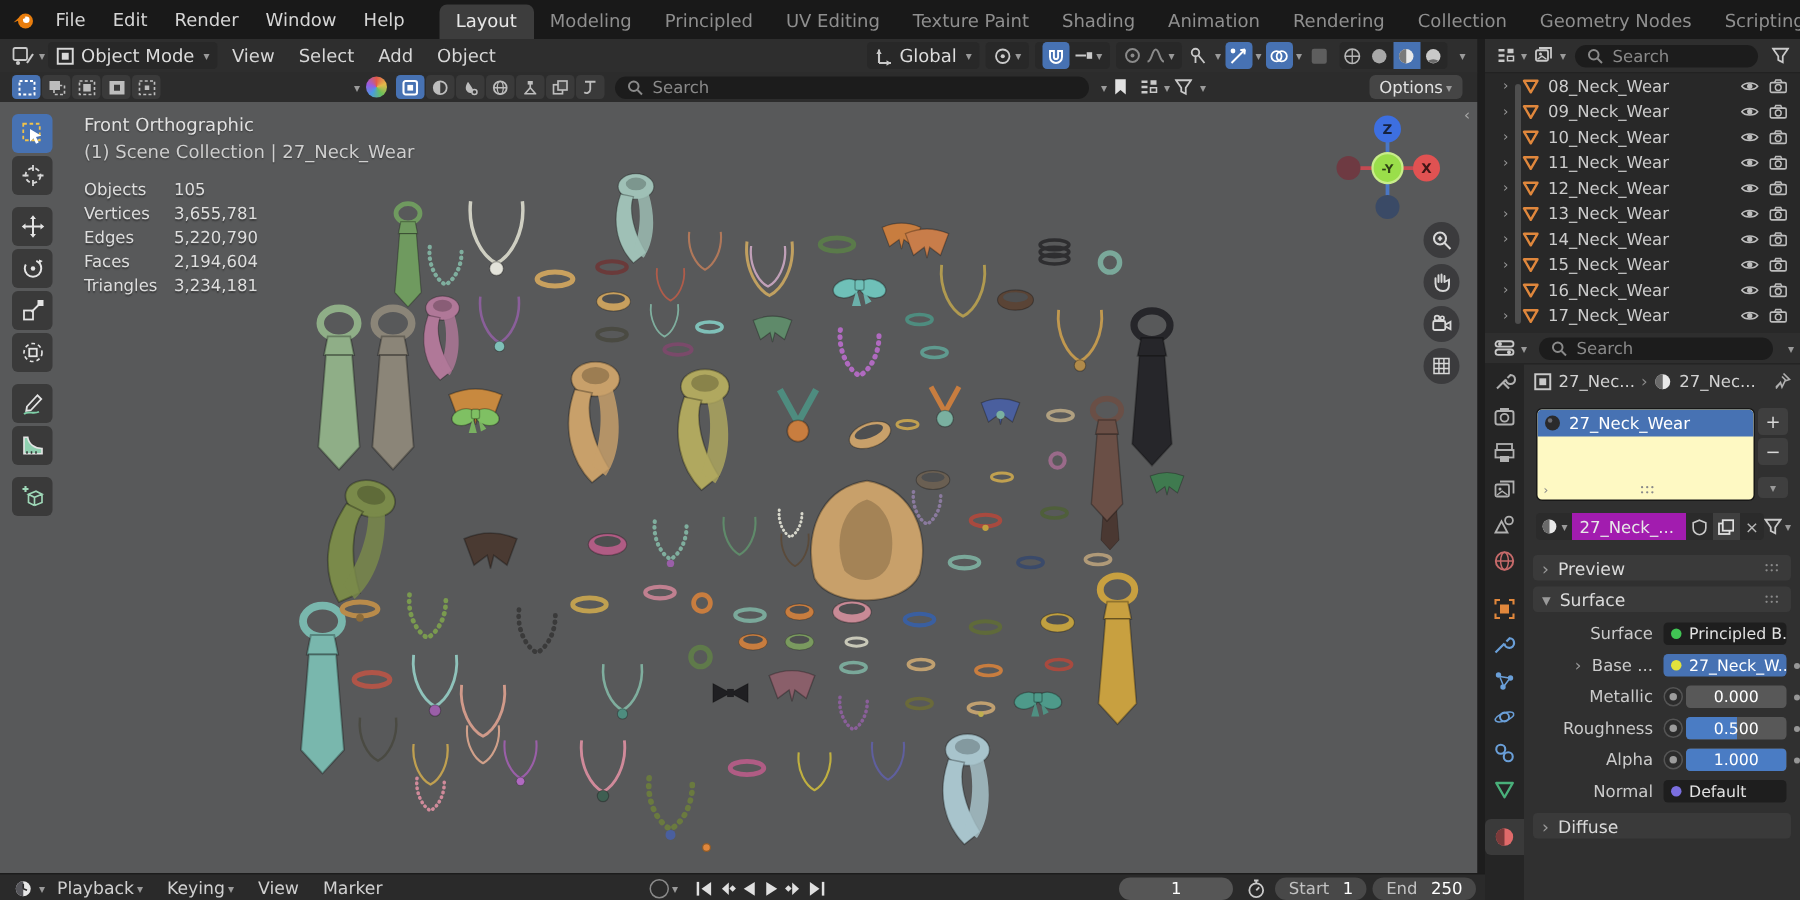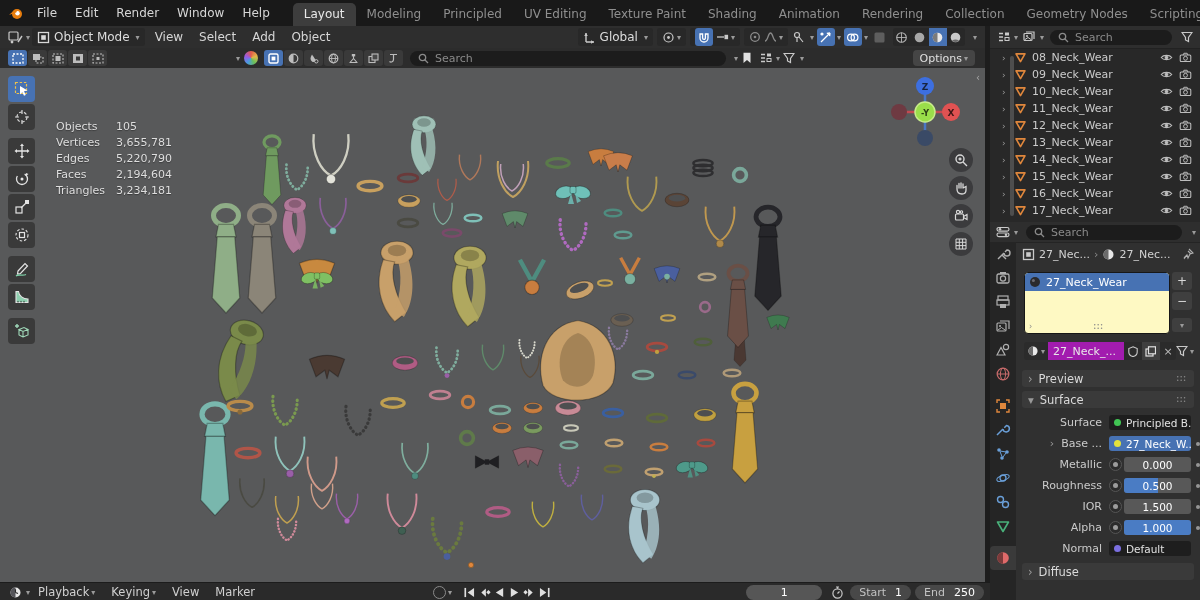--- a/index.html
+++ b/index.html
@@ -751,20 +751,24 @@
         <ellipse rx="14" ry="5.5" fill="none" stroke="#c0a050" stroke-width="4"></ellipse>
       </g>
       <g transform="translate(605,215) rotate(0) scale(0.5)">
         <ellipse rx="14" ry="5.5" fill="none" stroke="#c0a050" stroke-width="4"></ellipse>
       </g>
       <g transform="translate(471,497) rotate(0) scale(1)">
         <circle r="2.6" fill="#e0873c" stroke="#8a5a2a" stroke-width="0.8"></circle>
       </g>
     </svg>
 
+  <div id="vp-info" class="abs">
+    <div>Front Orthographic</div>
+    <div id="vp-context">(1) Scene Collection | 27_Neck_Wear</div>
+  </div>
   <div id="vp-stats" class="abs">
       <div class="srow">
         <span class="slabel">Objects</span>
         <span>105</span>
       </div>
       <div class="srow">
         <span class="slabel">Vertices</span>
         <span>3,655,781</span>
       </div>
       <div class="srow">
@@ -1411,33 +1415,20 @@
      </div>
         <div class="prow">
        <span class="plabel">Roughness</span>
        <span class="widget">
             <span class="socket">
               <i></i>
             </span>
          <span class="slider">
            <span class="fillbar" style="width:50%"></span>
               <span class="val">0.500</span>
-         </span>
-          </span>
-       <span class="keydot"></span>
-     </div>
-        <div class="prow">
-       <span class="plabel">IOR</span>
-       <span class="widget">
-            <span class="socket">
-              <i></i>
-            </span>
-         <span class="slider">
-           <span class="fillbar" style="width:0%"></span>
-              <span class="val">1.500</span>
          </span>
           </span>
        <span class="keydot"></span>
      </div>
         <div class="prow">
        <span class="plabel">Alpha</span>
        <span class="widget">
             <span class="socket">
               <i></i>
             </span>

